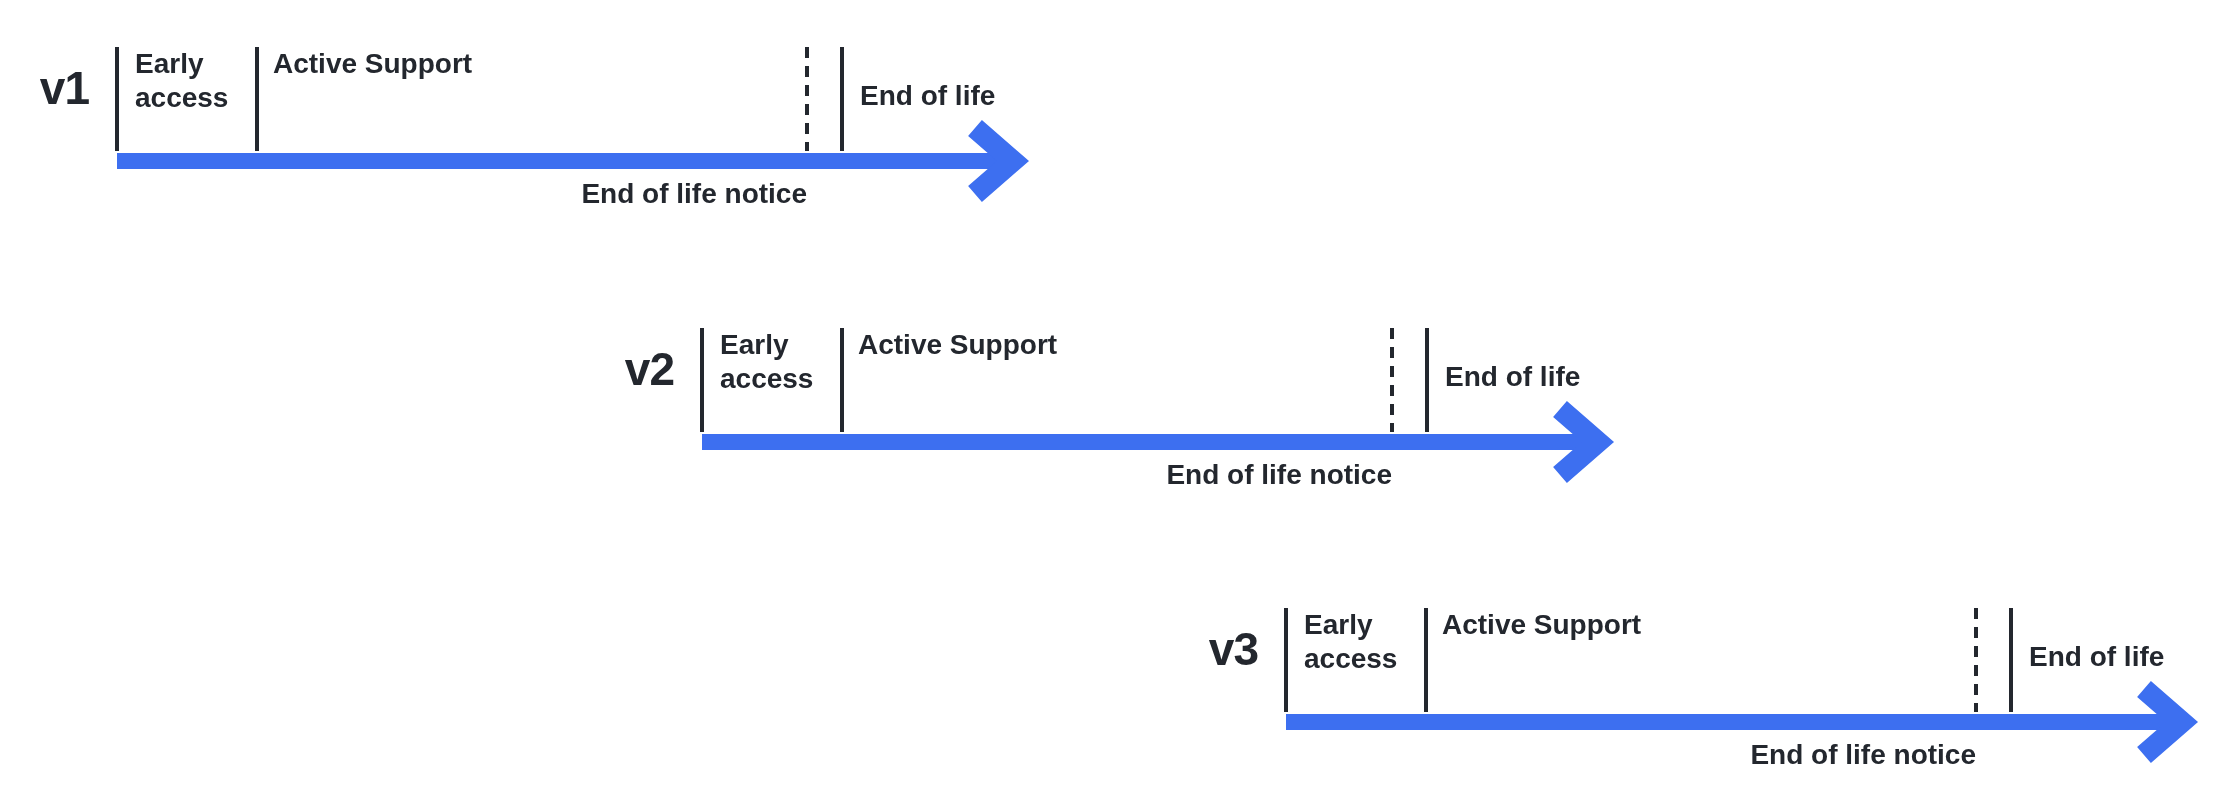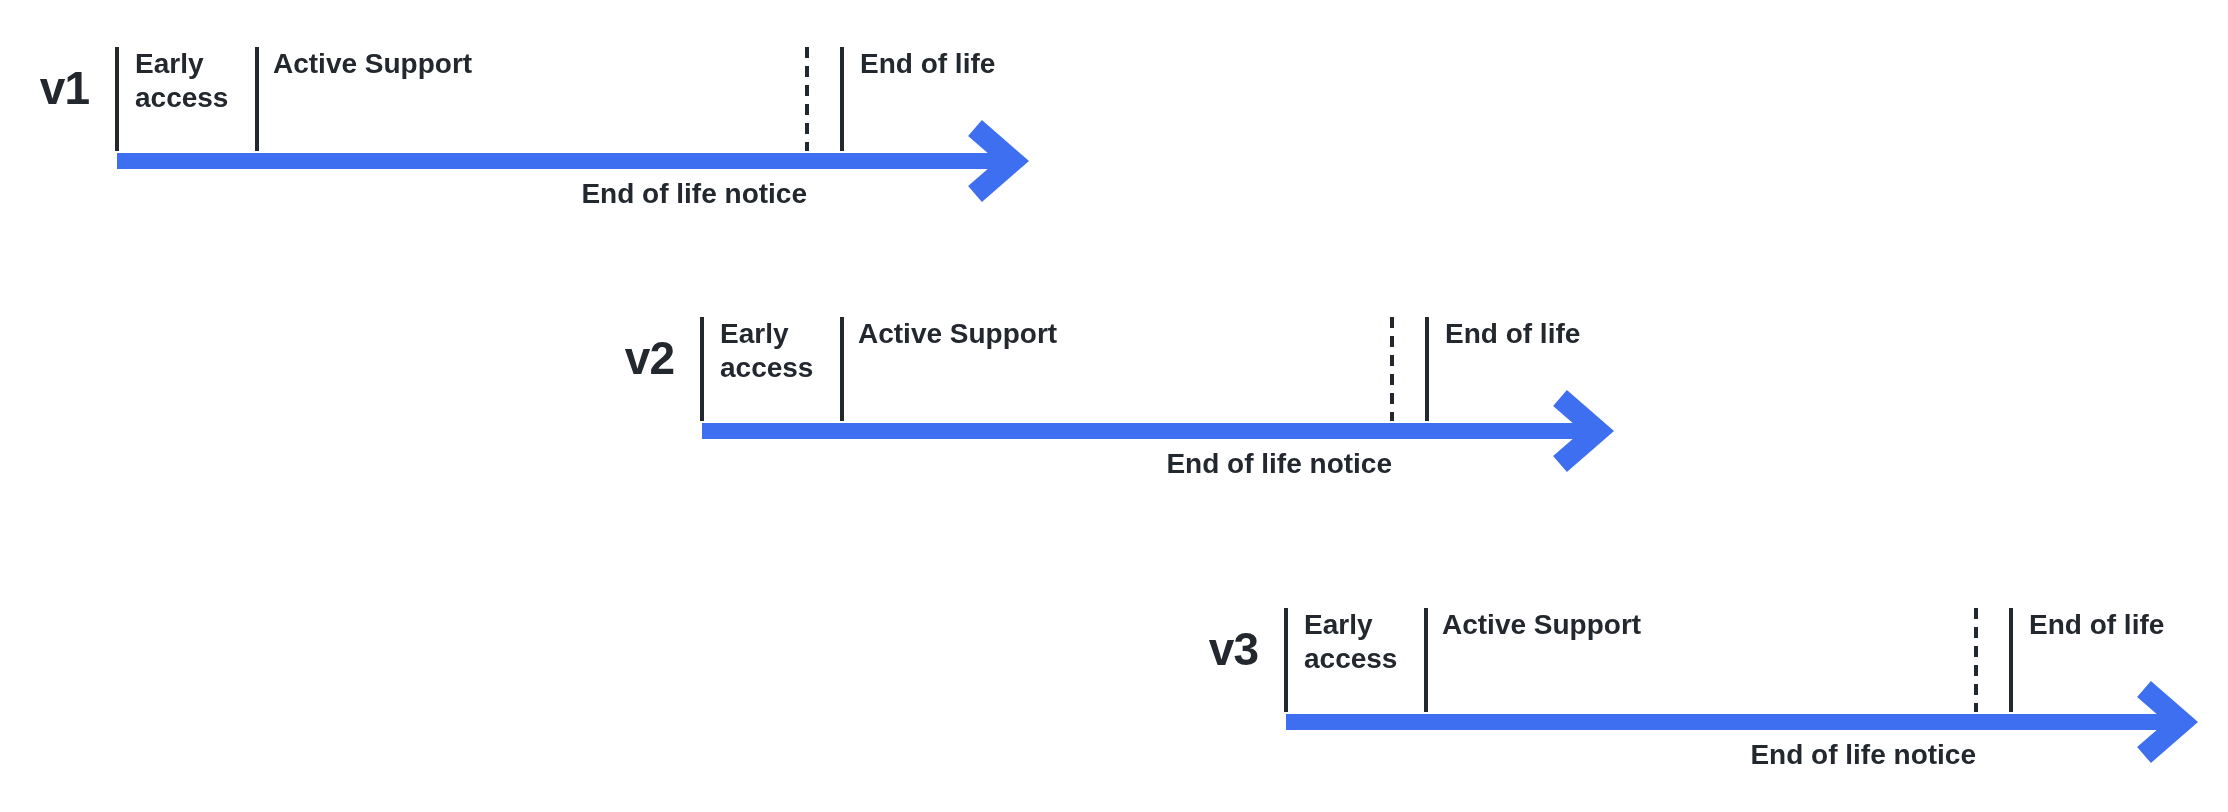--- a/index.html
+++ b/index.html
@@ -16,21 +16,21 @@
     font-family: "Liberation Sans", "DejaVu Sans", sans-serif;
     position: relative;
     overflow: hidden;
   }
   .timeline {
     position: absolute;
     width: 950px;
     height: 200px;
   }
   .row-1 { left: 117px; top: 47px; text-decoration: underline; }
-  .row-2 { left: 702px; top: 317px; }
+  .row-2 { left: 702px; top: 328px; }
   .row-3 { left: 1286px; top: 608px; }
 
   .version {
     position: absolute;
     top: 16px;
     right: calc(100% + 28px);
     font-size: 46px;
     font-weight: 700;
     line-height: 1.1;
     letter-spacing: -1px;
@@ -58,21 +58,21 @@
   .phase-label {
     position: absolute;
     top: 0;
     font-size: 28px;
     font-weight: 700;
     line-height: 1.22;
     color: var(--ink);
   }
   .l-early  { left: 18px; width: 120px; }
   .l-active { left: 156px; white-space: nowrap; }
-  .l-eol    { left: 743px; white-space: nowrap; }
+  .l-eol    { left: 743px; white-space: nowrap; margin-top: 32px; }
   .notice {
     position: absolute;
     top: 131px;
     right: 260px; 
     font-size: 28px;
     font-weight: 700;
     color: var(--ink);
     white-space: nowrap;
     text-align: right;
     margin-left: 36px;

